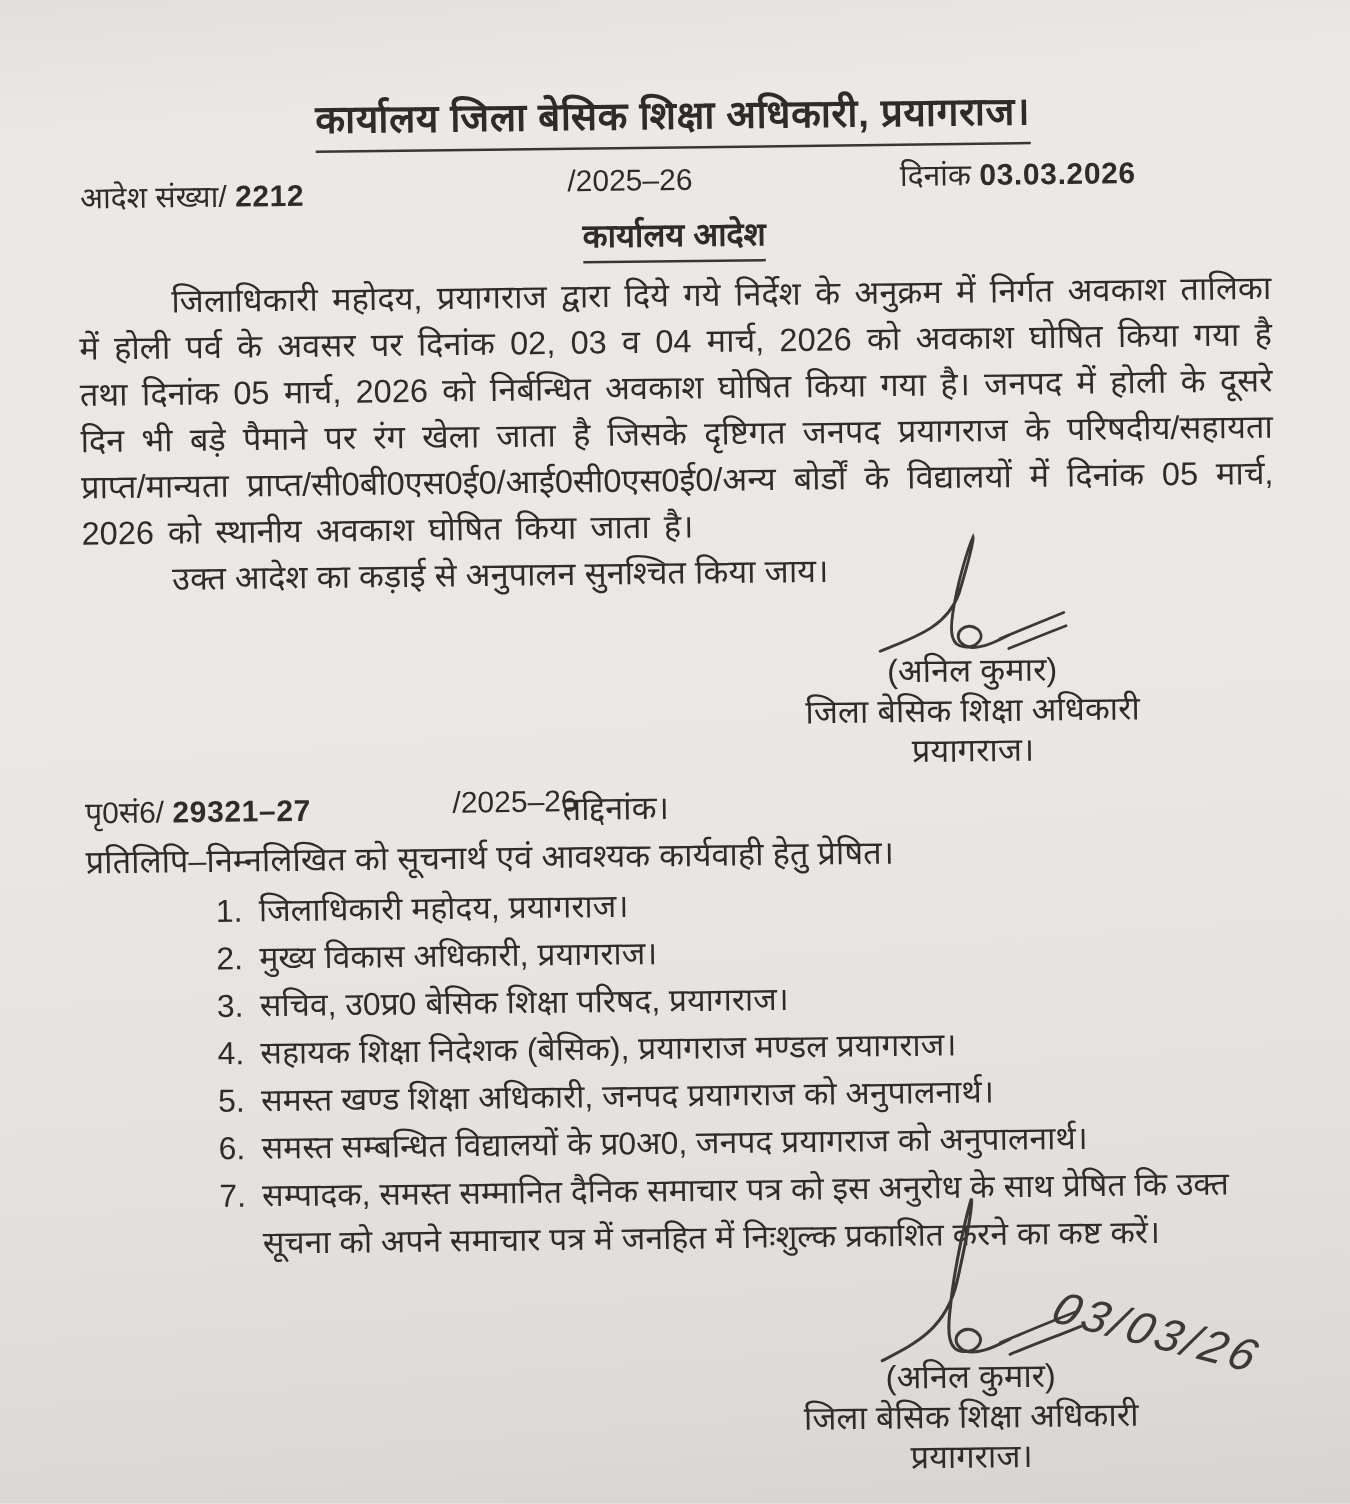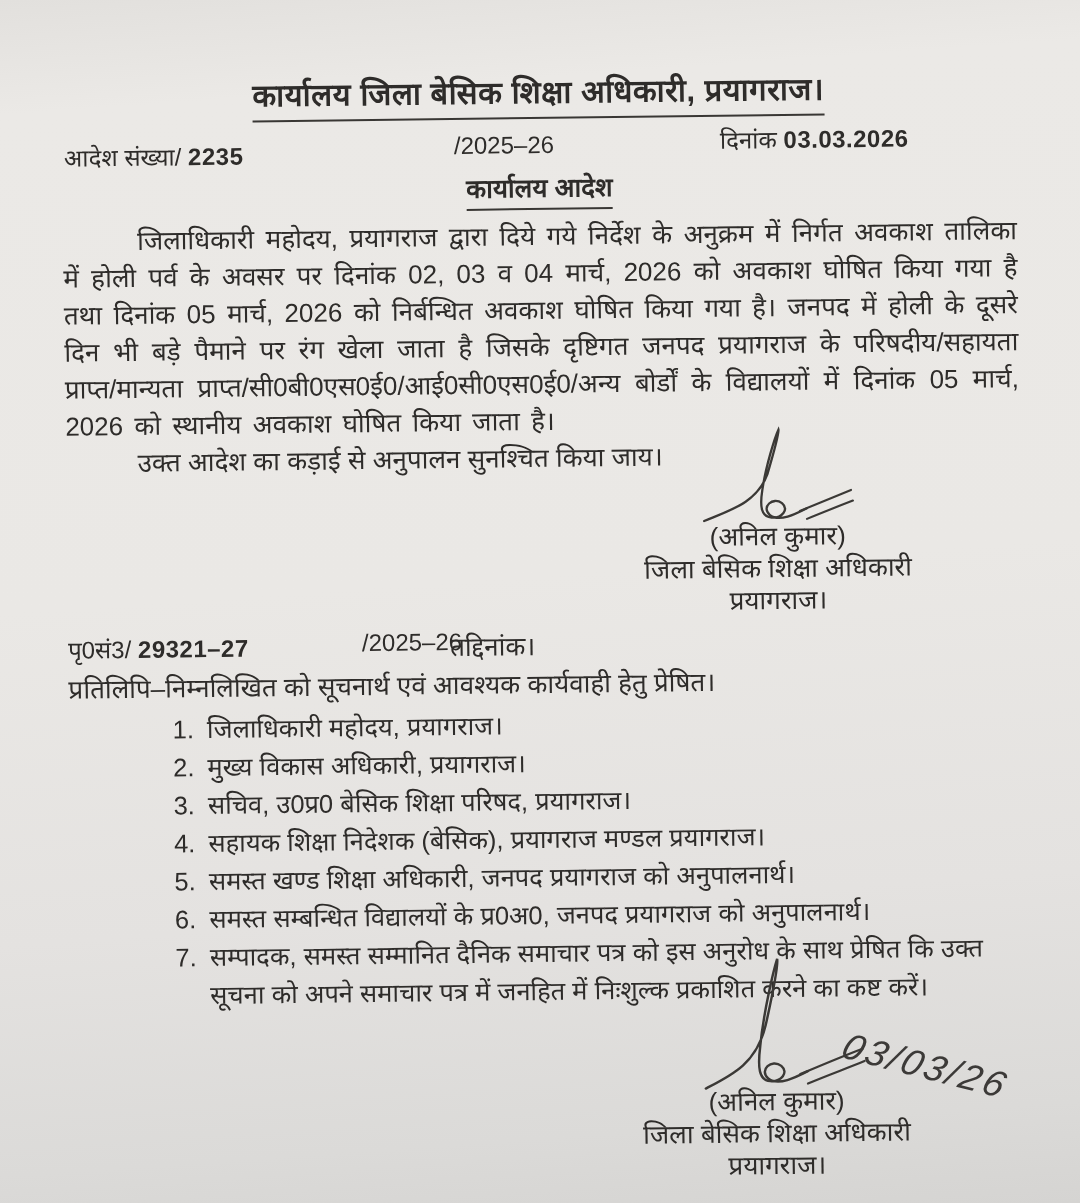--- a/index.html
+++ b/index.html
@@ -125,21 +125,21 @@
 
 <div class="doc">
 
   <div class="title">
     <span class="underlined">कार्यालय जिला बेसिक शिक्षा अधिकारी, प्रयागराज।</span>
   </div>
 
   <div class="meta-row">
     <span class="meta-order">
       <span>आदेश संख्या/</span>
-      <span class="num">2235</span>
+      <span class="num">2212</span>
     </span>
     <span class="meta-session">/2025–26</span>
     <span class="meta-date">
       <span>दिनांक</span>
       <span class="num">03.03.2026</span>
     </span>
   </div>
 
   <div class="subtitle">
     <span class="underlined">कार्यालय आदेश</span>
@@ -154,21 +154,21 @@
       <path d="M120,96 C140,88 160,80 178,73" fill="none" stroke="#3b3936" stroke-width="2.4" stroke-linecap="round"></path>
       <path d="M128,105 C148,97 164,91 180,85" fill="none" stroke="#3b3936" stroke-width="2.4" stroke-linecap="round"></path>
     </svg>
     <div class="sig-line">(अनिल कुमार)</div>
     <div class="sig-line">जिला बेसिक शिक्षा अधिकारी</div>
     <div class="sig-line">प्रयागराज।</div>
   </div>
 
   <div class="ref-row">
     <span class="ref-number-group">
-      <span>पृ0सं3/</span>
+      <span>पृ0सं6/</span>
       <span class="num">29321–27</span>
     </span>
     <span class="ref-session">/2025–26</span>
     <span class="ref-same-date">तद्दिनांक।</span>
   </div>
 
   <p class="copy-line">प्रतिलिपि–निम्नलिखित को सूचनार्थ एवं आवश्यक कार्यवाही हेतु प्रेषित।</p>
 
   <ol class="recipients">
     <li>जिलाधिकारी महोदय, प्रयागराज।</li>

